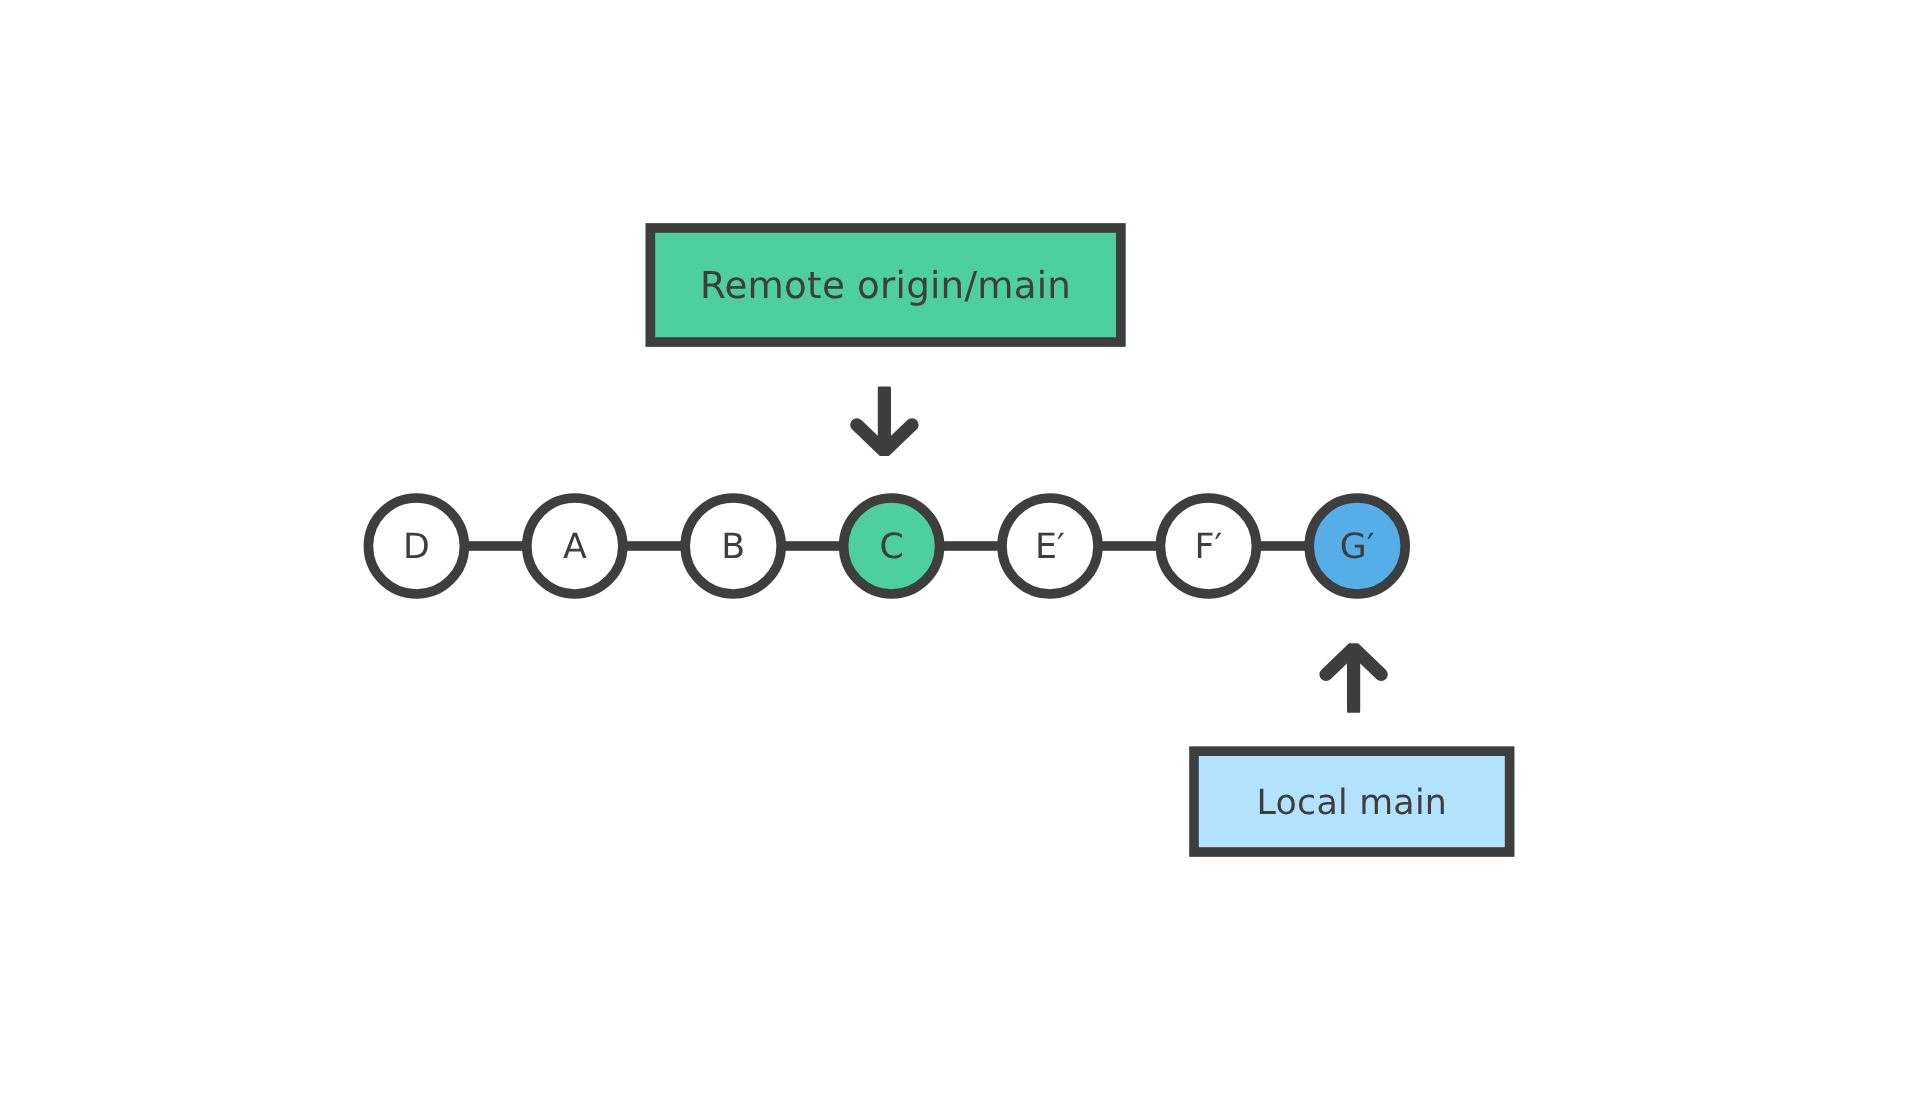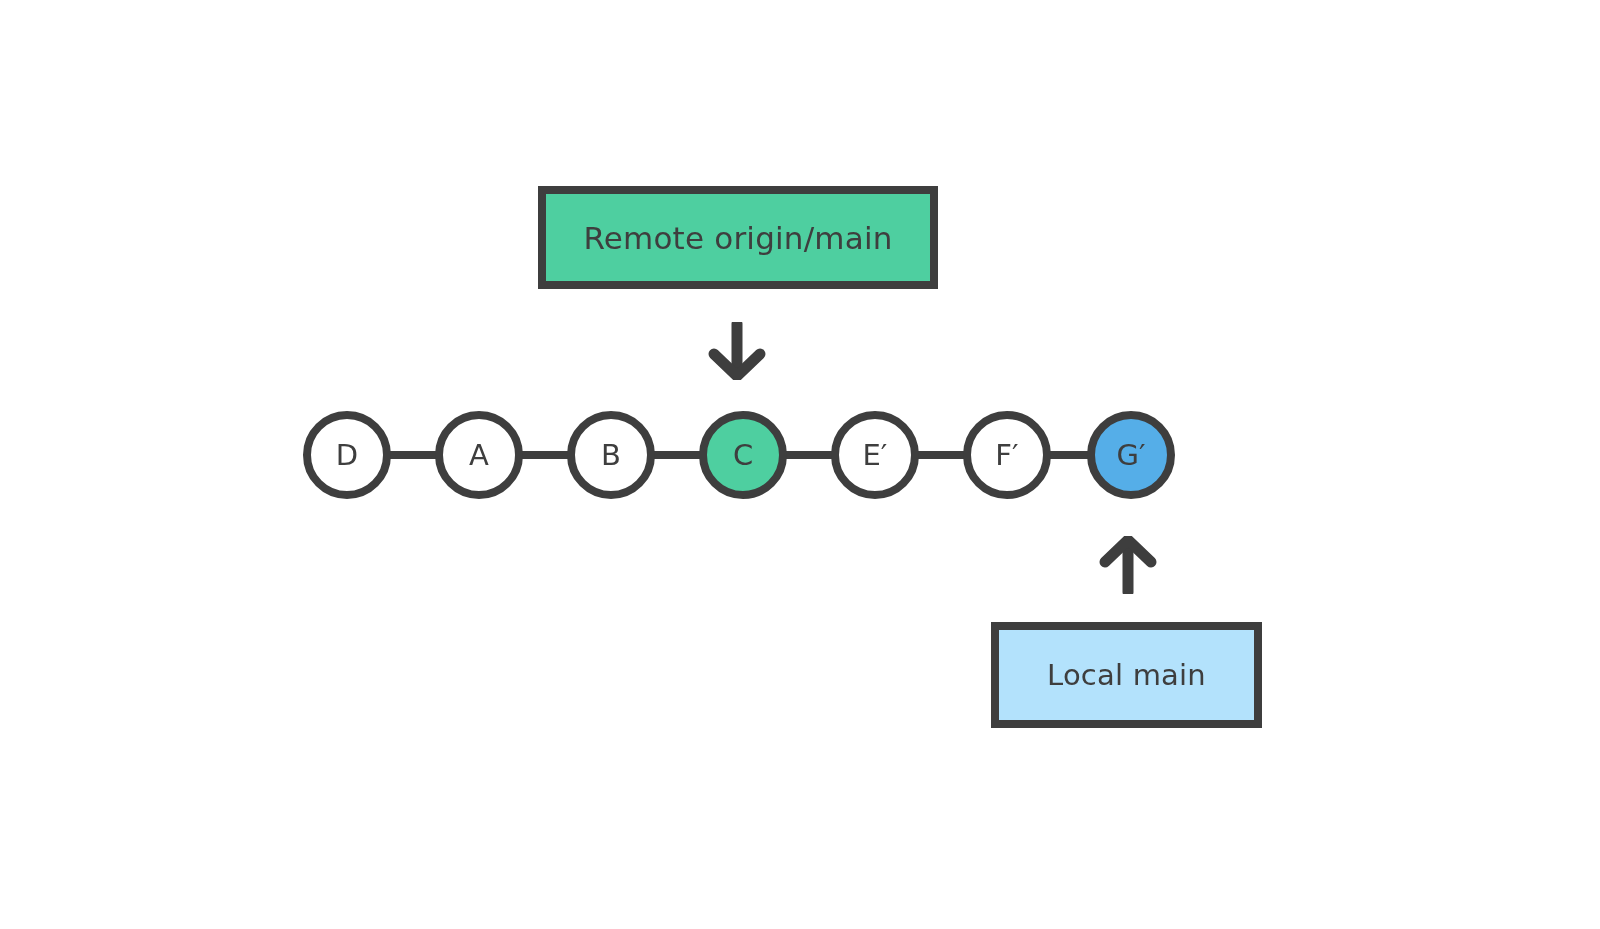--- a/index.html
+++ b/index.html
@@ -44,21 +44,21 @@
     top: 186px;
     width: 400px;
     height: 103px;
     background: #4ecfa0;
   }
 
   #local-branch-box {
     left: 991px;
     top: 622px;
     width: 271px;
-    height: 106px;
+    height: 92px;
     background: #b3e2fc;
   }
   #local-branch-box .label-text {
     font-size: 29px;
   }
 
   
   #commit-chain {
     position: absolute;
     left: 303px;

